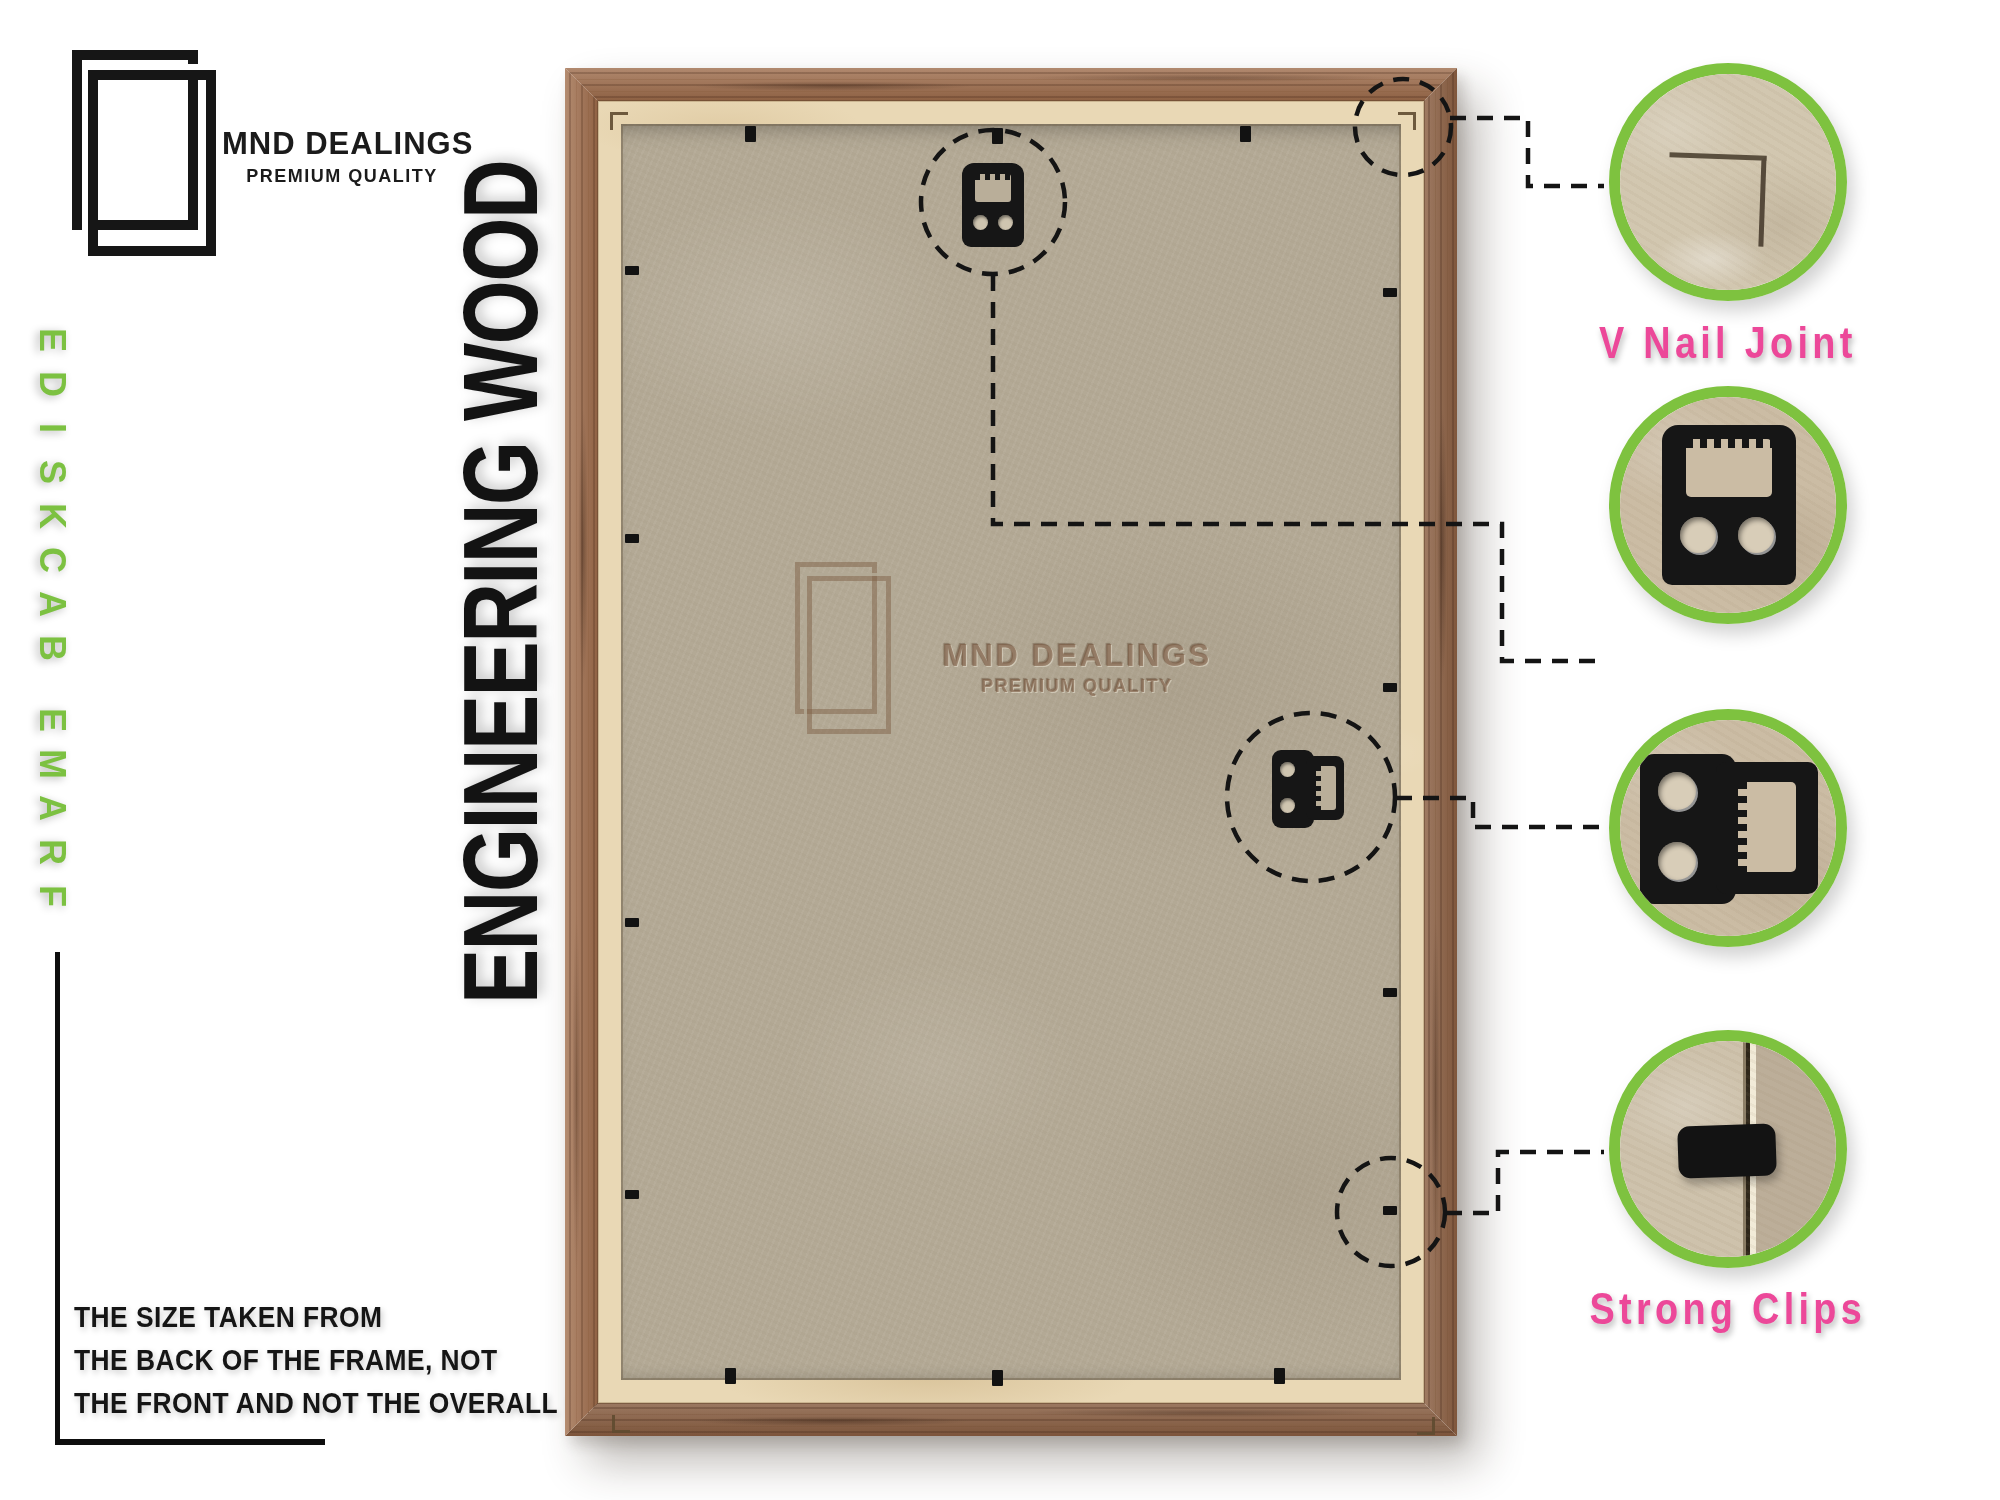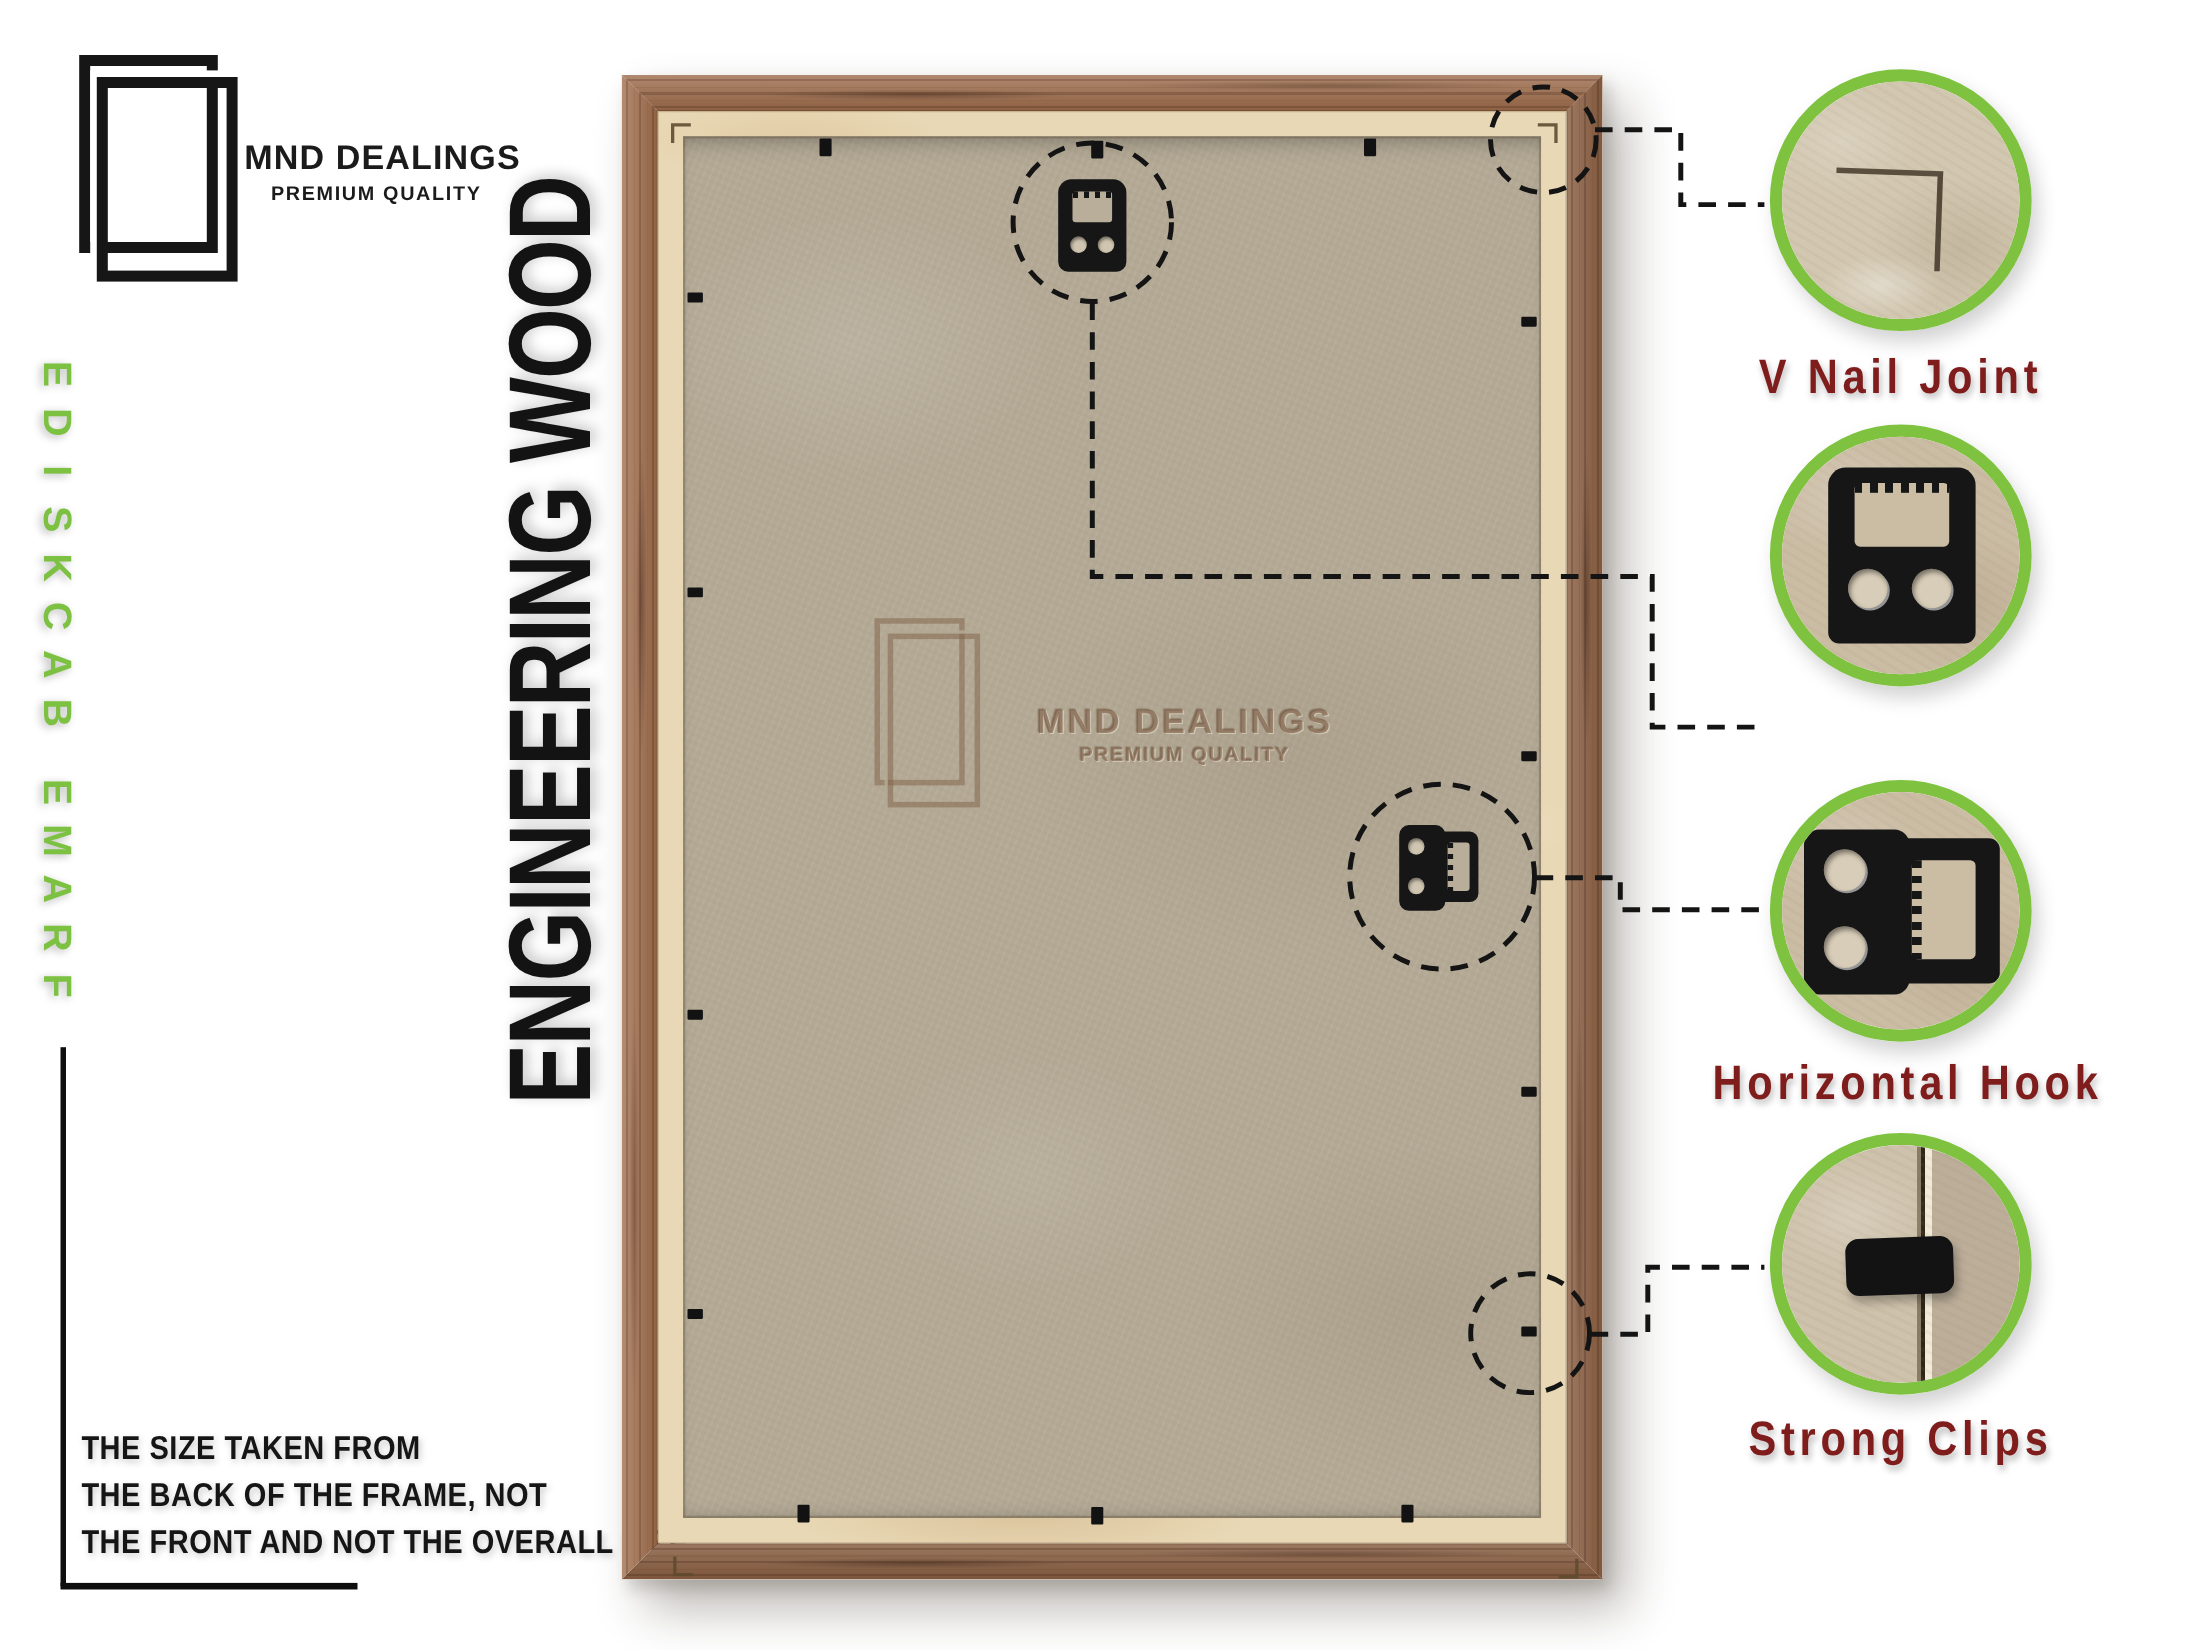--- a/index.html
+++ b/index.html
@@ -102,21 +102,21 @@
   .wm-tagline{position:absolute;left:142px;top:116px;width:290px;text-align:center;font-size:18px;font-weight:700;
       letter-spacing:1.5px;color:rgba(125,92,68,0.62);
       text-shadow:1px 1px 0 rgba(255,250,235,0.4), -1px -1px 1px rgba(80,55,35,0.4);}
 
   
   .callout-circle{position:absolute;left:1609px;width:238px;height:238px;border:11px solid #7ec23f;
       border-radius:50%;box-sizing:border-box;overflow:hidden;
       box-shadow:6px 10px 18px rgba(0,0,0,0.18);}
   .callout-photo{position:absolute;inset:0;}
   .callout-label{position:absolute;left:1528px;width:400px;text-align:center;font-size:44px;font-weight:700;
-      color:#7f1d1d;text-shadow:2px 4px 7px rgba(0,0,0,0.28);}
+      color:#ec4899;text-shadow:2px 4px 7px rgba(0,0,0,0.28);}
   .callout-label span{display:inline-block;transform:scaleX(0.86);letter-spacing:5px;white-space:nowrap;}
 
   .photo-card{background-color:#cbbca4;background-image:
       radial-gradient(120px 90px at 25% 25%, rgba(255,255,255,0.18), transparent 60%),
       radial-gradient(140px 110px at 75% 70%, rgba(120,100,75,0.15), transparent 60%),
       repeating-linear-gradient(31deg, rgba(150,130,100,0.07) 0 3px, transparent 3px 8px);}
 
   .groove{position:absolute;border-top:5px solid #5a4f3e;border-right:5px solid #55493a;}
   .wedge{position:absolute;background:#241b0e;}
 
@@ -265,23 +265,20 @@
   <div class="callout-circle" style="top:709px;">
     <div class="callout-photo photo-card">
       <div class="hook3-plate" style="left:20px;top:34px;width:96px;height:150px;"></div>
       <div class="hook3-loop" style="left:96px;top:42px;width:102px;height:132px;"></div>
       <div class="bigwindow" style="left:118px;top:62px;width:58px;height:90px;"></div>
       <div class="hw teeth-v" style="left:118px;top:62px;width:9px;height:90px;background:repeating-linear-gradient(180deg,#161616 0 7px,transparent 7px 14px);"></div>
       <div class="bighole" style="left:38px;top:52px;width:38px;height:38px;"></div>
       <div class="bighole" style="left:38px;top:122px;width:38px;height:38px;"></div>
     </div>
   </div>
-  <div class="callout-label" style="top:960px;">
-    <span>Horizontal Hook</span>
-  </div>
 
   <div class="callout-circle" style="top:1030px;">
     <div class="callout-photo" style="background:linear-gradient(90deg,#cec2ac 0 57%, #8a7c64 57% 58.5%, #2e2619 58.5% 60%, #f2ebd8 60% 63%, #bcae99 63% 100%);">
       <div style="position:absolute;inset:0;background:
            radial-gradient(120px 90px at 30% 30%, rgba(255,255,255,0.18), transparent 60%),
            repeating-linear-gradient(25deg, rgba(150,130,100,0.08) 0 3px, transparent 3px 8px);"></div>
       <div class="clip4" style="left:58px;top:84px;width:98px;height:52px;transform:rotate(-2deg);"></div>
     </div>
   </div>
   <div class="callout-label" style="top:1284px;">

